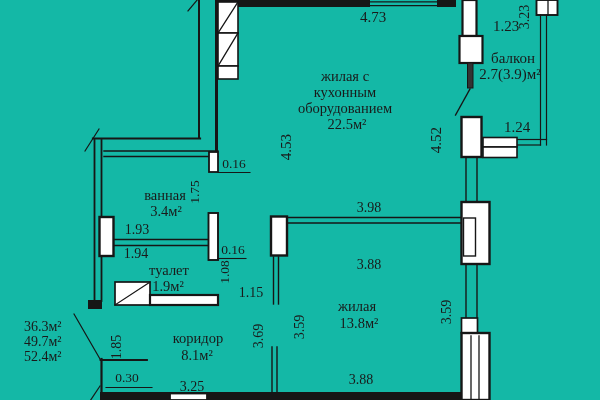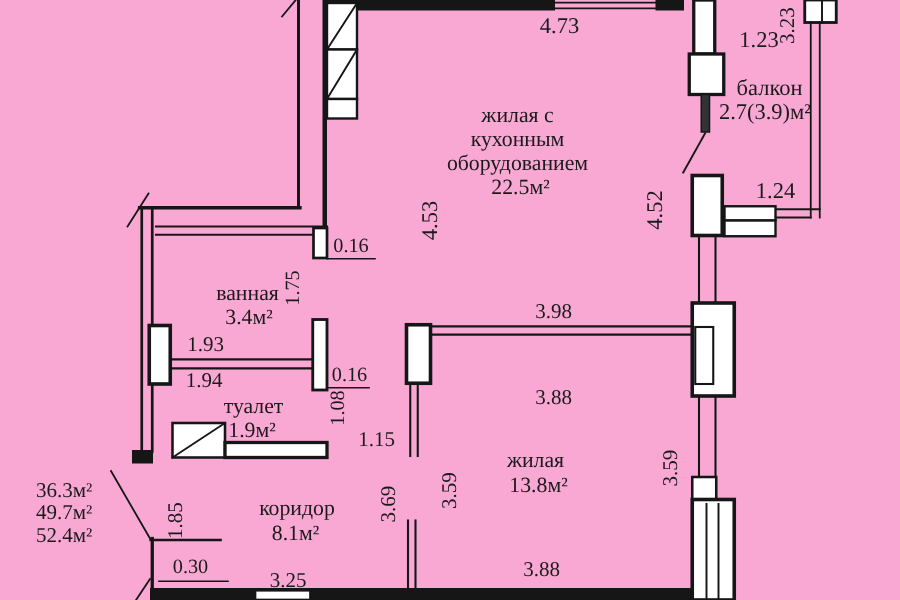--- a/index.html
+++ b/index.html
@@ -1,17 +1,17 @@
 <!DOCTYPE html>
 <html><head>
 <meta charset="utf-8">
 <style>
   html,body{margin:0;padding:0;background:#ffffff;}
   .stage{
-    width:600px;height:400px;background:#f9a8d4;overflow:hidden;position:relative;
+    width:600px;height:400px;background:#14b8a6;overflow:hidden;position:relative;
     font-family:"Liberation Serif","DejaVu Serif",serif;
   }
   svg{display:block;}
   .wall{stroke:#161616;fill:none;stroke-linecap:square;}
   .solid{fill:#161616;stroke:none;}
   .wfill{fill:#ffffff;stroke:#161616;}
   text{fill:#1a1a1a;font-family:"Liberation Serif","DejaVu Serif",serif;}
   .dim{font-size:14px;}
   .dims{font-size:13.5px;}
   .dimL{font-size:15px;}

